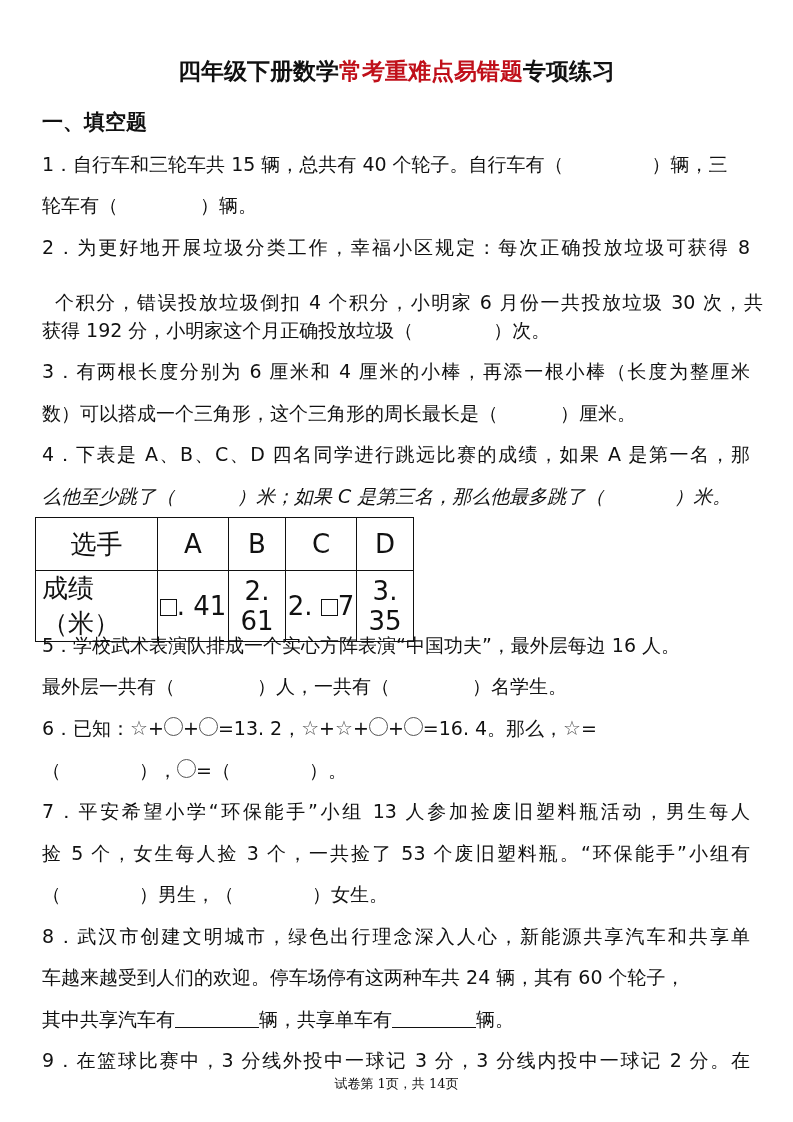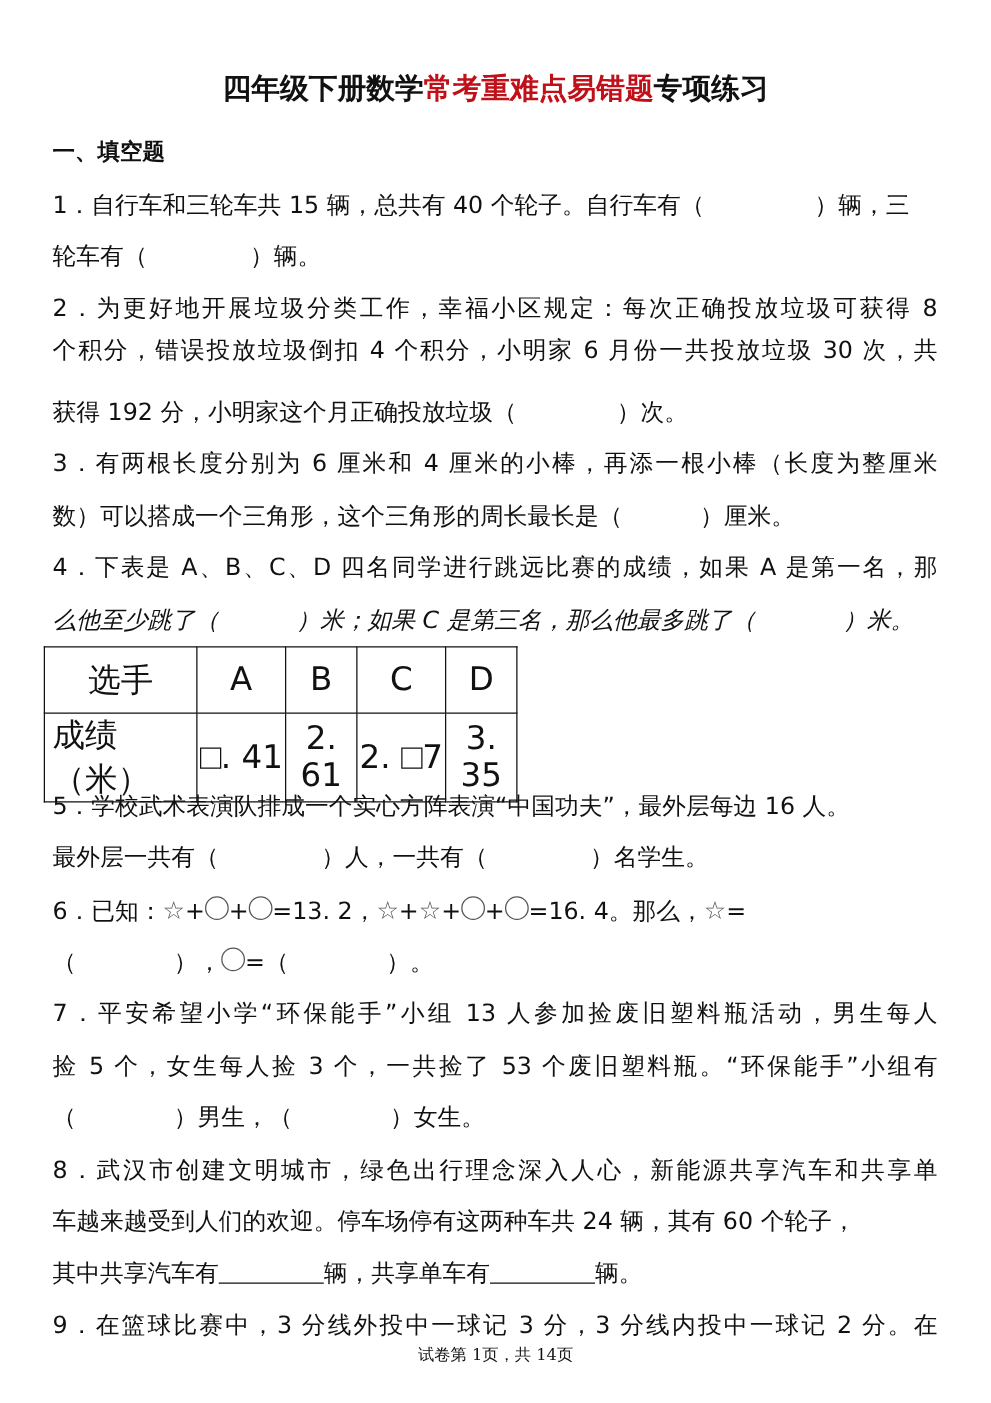--- a/index.html
+++ b/index.html
@@ -1,21 +1,21 @@
 <!DOCTYPE html>
 <html><head>
 <meta charset="utf-8">
 <style>
   html, body { margin: 0; padding: 0; background: #ffffff; }
   body { width: 793px; height: 1122px; position: relative; overflow: hidden;
          font-family: "DejaVu Sans", "Liberation Sans", sans-serif; color: #111; }
   .title { position: absolute; top: 46px; left: 0; width: 793px; text-align: center;
            font-size: 23px; font-weight: bold; letter-spacing: 0px; line-height: 50px; }
   .title .red { color: #c0101a; }
-  .section { position: absolute; left: 42px; top: 108px; font-size: 18px; font-weight: bold; line-height: 28px; }
+  .section { position: absolute; left: 42px; top: 108px; font-size: 21px; font-weight: bold; line-height: 28px; }
   .line { position: absolute; left: 42px; font-size: 19px; line-height: 28px; white-space: nowrap; }
   .line.justify { width: 708px; text-align: justify; text-align-last: justify; }
   .blank { display: inline-block; }
   .uline { display: inline-block; border-bottom: 1px solid #111; height: 20px; vertical-align: -2px; }
   table.scores { position: absolute; left: 35px; top: 517px; border-collapse: collapse; font-size: 26px; }
   table.scores td { border: 1px solid #111; height: 52px; text-align: center; padding: 0; }
   .box { display: inline-block; width: 15px; height: 15px; border: 1px solid #111; vertical-align: -1px; }
   .shape { color: #555; font-size: 20px; }
   .circle { display: inline-block; width: 17px; height: 17px; border: 1px solid #555; border-radius: 50%; vertical-align: -1px; }
   .footer { position: absolute; top: 1075px; left: 0; width: 793px; text-align: center; font-size: 13px; font-family: "DejaVu Serif", serif; }
@@ -30,21 +30,21 @@
 <div class="section">一、填空题</div>
 
 <div class="line" style="top:150px;">
   <span>1．自行车和三轮车共 15 辆，总共有 40 个轮子。自行车有（</span><span class="blank" style="width:88px;"></span><span>）辆，三</span>
 </div>
 <div class="line" style="top:191px;">
   <span>轮车有（</span><span class="blank" style="width:82px;"></span><span>）辆。</span>
 </div>
 
 <div class="line justify" style="top:233px;">2．为更好地开展垃圾分类工作，幸福小区规定：每次正确投放垃圾可获得 8</div>
-<div class="line justify" style="top:266px;">个积分，错误投放垃圾倒扣 4 个积分，小明家 6 月份一共投放垃圾 30 次，共</div>
+<div class="line justify" style="top:288px;margin-left:13px;">个积分，错误投放垃圾倒扣 4 个积分，小明家 6 月份一共投放垃圾 30 次，共</div>
 <div class="line" style="top:316px;">
   <span>获得 192 分，小明家这个月正确投放垃圾（</span><span class="blank" style="width:80px;"></span><span>）次。</span>
 </div>
 
 <div class="line justify" style="top:357px;">3．有两根长度分别为 6 厘米和 4 厘米的小棒，再添一根小棒（长度为整厘米</div>
 <div class="line" style="top:399px;">
   <span>数）可以搭成一个三角形，这个三角形的周长最长是（</span><span class="blank" style="width:62px;"></span><span>）厘米。</span>
 </div>
 
 <div class="line justify" style="top:440px;">4．下表是 A、B、C、D 四名同学进行跳远比赛的成绩，如果 A 是第一名，那</div>

